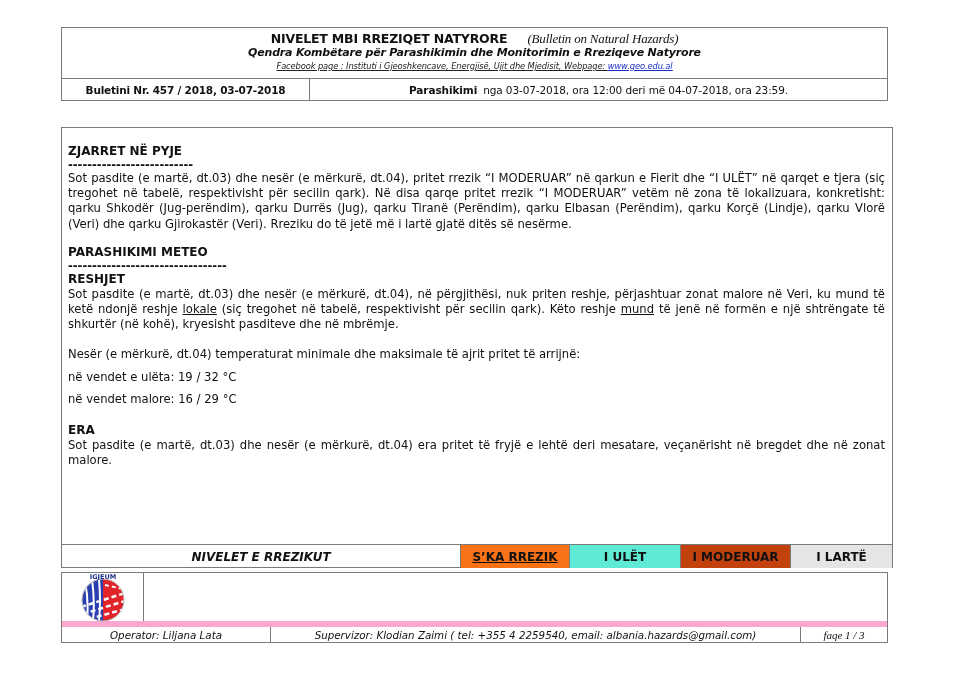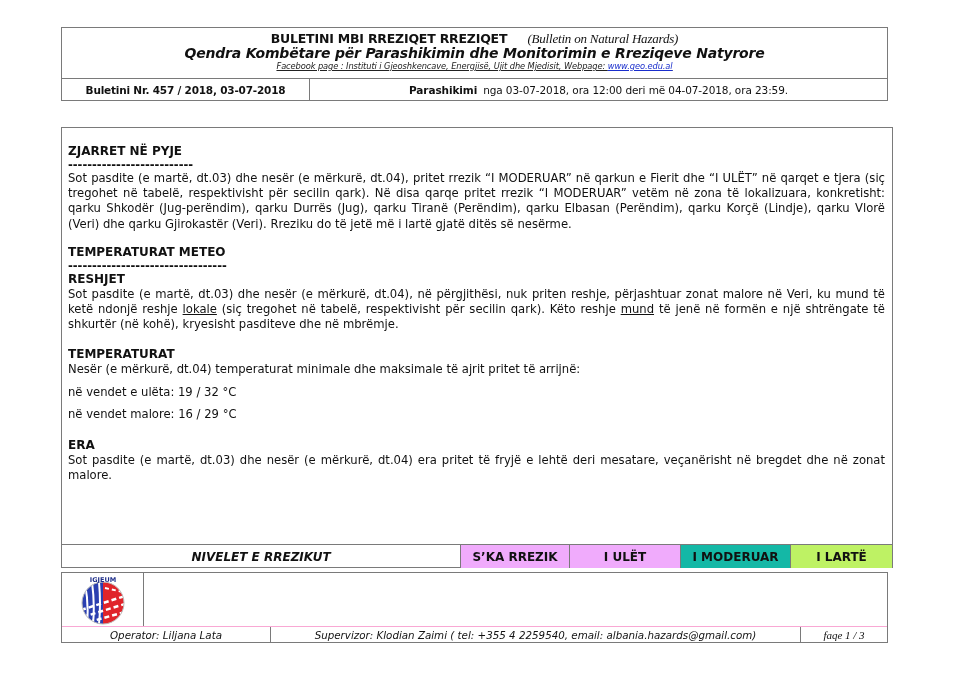--- a/index.html
+++ b/index.html
@@ -6,21 +6,21 @@
   html, body { width: 960px; height: 679px; background: #ffffff; overflow: hidden; }
   body { position: relative; font-family: "DejaVu Sans", "Liberation Sans", sans-serif; color: #111; }
 
   .box { position: absolute; border: 1px solid #7a7a7a; }
 
   
   #hdr { left: 61px; top: 27px; width: 827px; height: 74px; }
   #hdr .top { height: 51px; border-bottom: 1px solid #7a7a7a; text-align: center; padding-top: 3px; }
   #hdr .t1 { font-family: "DejaVu Sans", sans-serif; font-weight: bold; font-size: 12.5px; letter-spacing: -0.2px; line-height: 15px; }
   #hdr .t1 .sub { font-family: "Liberation Serif", "DejaVu Serif", serif; font-style: italic; font-weight: normal; font-size: 13px; margin-left: 16px; }
-  #hdr .t2 { font-weight: bold; font-style: italic; font-size: 14px; line-height: 14px; letter-spacing: -0.2px; }
+  #hdr .t2 { font-weight: bold; font-style: italic; font-size: 11px; line-height: 14px; letter-spacing: -0.2px; }
   #hdr .t3 { font-style: italic; font-size: 8.3px; line-height: 12px; color: #222; text-decoration: underline; letter-spacing: -0.1px; }
   #hdr .t3 a { color: #1a2ecc; text-decoration: underline; }
   #hdr .bot { display: flex; height: 22px; }
   #hdr .bot .c1 { width: 248px; border-right: 1px solid #7a7a7a; font-weight: bold; font-size: 10.5px; display: flex; align-items: center; justify-content: center; letter-spacing: -0.2px; }
   #hdr .bot .c2 { flex: 1; font-size: 10.5px; display: flex; align-items: center; justify-content: center; letter-spacing: -0.1px; }
   #hdr .bot .c2 b { margin-right: 6px; }
 
   
   #main { left: 61px; top: 127px; width: 832px; height: 441px; }
   #main .content { padding: 16px 7px 0 6px; font-size: 11.6px; line-height: 15.2px; }
@@ -30,35 +30,35 @@
   u { text-decoration: underline; }
   .gap { height: 13px; }
   .temp-line { margin-top: 7px; }
 
   #risk { position: absolute; left: 0; top: 416px; width: 830px; height: 24px; border-top: 1px solid #7a7a7a; display: flex; }
   #risk .lbl { width: 398px; font-weight: bold; font-style: italic; font-size: 12px; display: flex; align-items: center; justify-content: center; }
   #risk .lvl { display: flex; align-items: center; justify-content: center; font-weight: bold; font-size: 12px; color: #111; border-left: 1px solid #7a7a7a; }
 
   
   #ftr { left: 61px; top: 572px; width: 827px; height: 71px; }
-  #ftr .row1 { display: flex; height: 54px; border-bottom: 1px solid #f9a8d4; }
+  #ftr .row1 { display: flex; height: 54px; border-bottom: 6px solid #f9a8d4; }
   #ftr .logo { width: 82px; border-right: 1px solid #7a7a7a; display: flex; align-items: center; justify-content: center; }
   #ftr .inst { flex: 1; display: flex; align-items: center; justify-content: center; font-size: 10.8px; }
   #ftr .row2 { display: flex; height: 16px; font-style: italic; font-size: 10.3px; }
   #ftr .op { width: 209px; border-right: 1px solid #7a7a7a; display: flex; align-items: center; justify-content: center; }
   #ftr .sup { width: 530px; border-right: 1px solid #7a7a7a; display: flex; align-items: center; justify-content: center; }
   #ftr .pg { flex: 1; display: flex; align-items: center; justify-content: center; font-family: "Liberation Serif", "DejaVu Serif", serif; font-size: 11px; }
 </style>
 </head>
 <body>
 
 <div class="box" id="hdr">
   <div class="top">
     <div class="t1">
-      <span>BULETINI MBI RREZIQET RREZIQET</span>
+      <span>NIVELET MBI RREZIQET NATYRORE</span>
       <span class="sub">(Bulletin on Natural Hazards)</span>
     </div>
     <div class="t2">Qendra Kombëtare për Parashikimin dhe Monitorimin e Rreziqeve Natyrore</div>
     <div class="t3">
       <span>Facebook page : Instituti i Gjeoshkencave, Energjisë, Ujit dhe Mjedisit, Webpage: </span><a>www.geo.edu.al</a>
     </div>
   </div>
   <div class="bot">
     <div class="c1">Buletini Nr. 457 / 2018, 03-07-2018</div>
     <div class="c2">
@@ -68,42 +68,41 @@
   </div>
 </div>
 
 <div class="box" id="main">
   <div class="content">
     <div class="h">ZJARRET NË PYJE</div>
     <div class="dash">--------------------------</div>
     <p>Sot pasdite (e martë, dt.03) dhe nesër (e mërkurë, dt.04), pritet rrezik “I MODERUAR” në qarkun e Fierit dhe “I ULËT” në qarqet e tjera (siç tregohet në tabelë, respektivisht për secilin qark). Në disa qarqe pritet rrezik “I MODERUAR” vetëm në zona të lokalizuara, konkretisht: qarku Shkodër (Jug-perëndim), qarku Durrës (Jug), qarku Tiranë (Perëndim), qarku Elbasan (Perëndim), qarku  Korçë (Lindje), qarku Vlorë (Veri) dhe qarku Gjirokastër (Veri). Rreziku do të jetë më i lartë gjatë ditës së nesërme.</p>
 
     <div class="gap"></div>
-    <div class="h">TEMPERATURAT METEO</div>
+    <div class="h">PARASHIKIMI METEO</div>
     <div class="dash">---------------------------------</div>
     <div class="h">RESHJET</div>
     <p><span>Sot pasdite (e martë, dt.03) dhe nesër (e mërkurë, dt.04), në përgjithësi, nuk priten reshje, përjashtuar zonat malore në Veri, ku mund të ketë ndonjë reshje </span><u>lokale</u><span> (siç tregohet në tabelë, respektivisht për secilin qark). Këto reshje </span><u>mund</u><span> të jenë në formën e një shtrëngate të shkurtër (në kohë), kryesisht pasditeve dhe në mbrëmje.</span></p>
 
     <div class="gap" style="height:15px"></div>
-    <div class="h">TEMPERATURAT</div>
     <div>Nesër (e mërkurë, dt.04) temperaturat minimale dhe maksimale të ajrit pritet të arrijnë:</div>
     <div class="temp-line">në vendet e ulëta: 19 / 32 °C</div>
     <div class="temp-line">në vendet malore: 16 / 29 °C</div>
 
     <div class="gap" style="height:16px"></div>
     <div class="h">ERA</div>
     <p>Sot pasdite (e martë, dt.03) dhe nesër (e mërkurë, dt.04) era pritet të fryjë e lehtë deri mesatare, veçanërisht në bregdet dhe në zonat malore.</p>
   </div>
 
   <div id="risk">
     <div class="lbl">NIVELET E RREZIKUT</div>
-    <div class="lvl" style="width:109px;background:#f0abfc;">S’KA RREZIK</div>
-    <div class="lvl" style="width:111px;background:#f0abfc;">I ULËT</div>
-    <div class="lvl" style="width:110px;background:#14b8a6;">I MODERUAR</div>
-    <div class="lvl" style="flex:1;background:#bef264;">I LARTË</div>
+    <div class="lvl" style="width:109px;background:#f97316;text-decoration:underline;">S’KA RREZIK</div>
+    <div class="lvl" style="width:111px;background:#5eead4;">I ULËT</div>
+    <div class="lvl" style="width:110px;background:#c2410c;">I MODERUAR</div>
+    <div class="lvl" style="flex:1;background:#e5e5e5;">I LARTË</div>
   </div>
 </div>
 
 <div class="box" id="ftr">
   <div class="row1">
     <div class="logo">
       <svg width="56" height="52" viewBox="0 0 56 52">
         <defs>
           <clipPath id="gc">
               <circle cx="28" cy="29" r="21"></circle>

